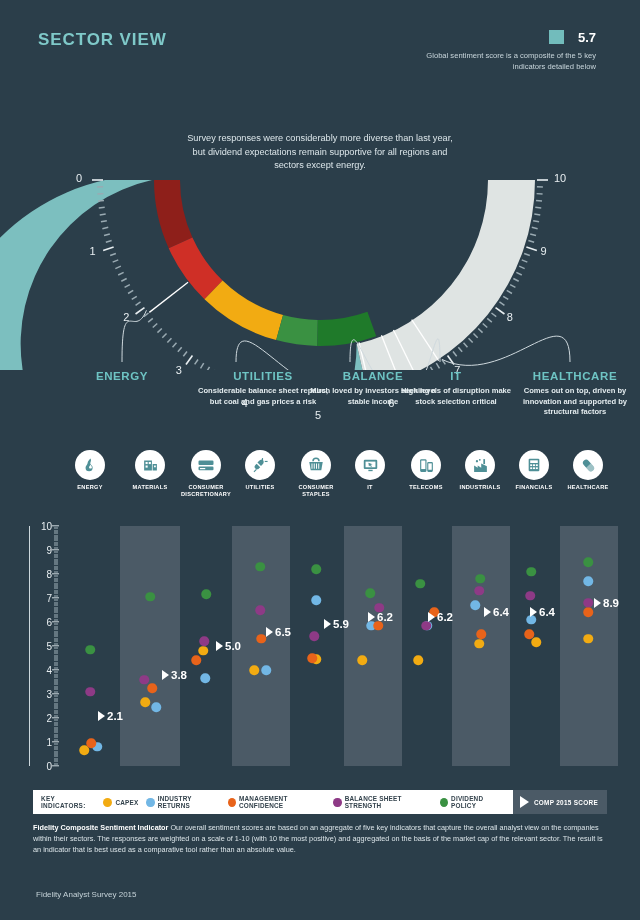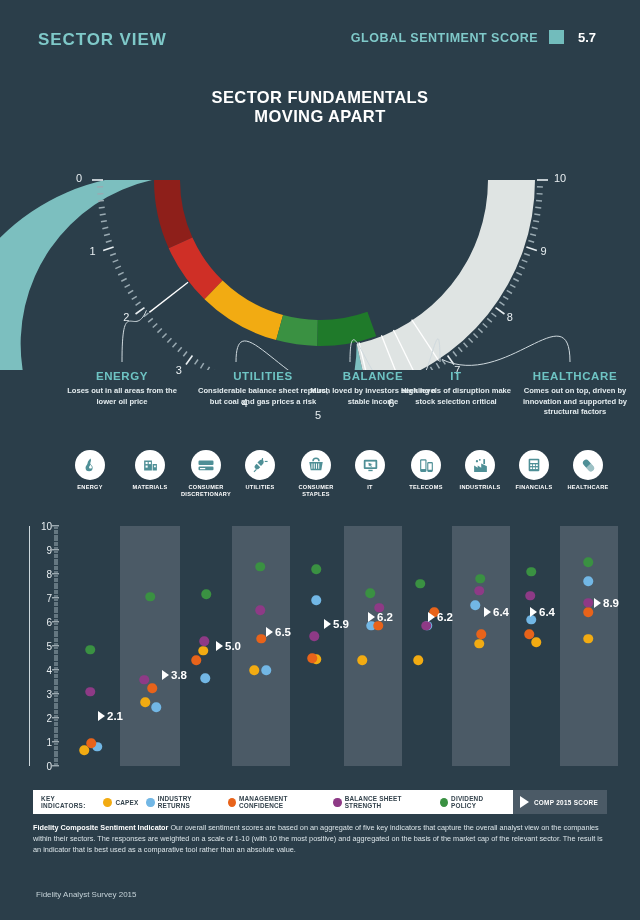--- a/index.html
+++ b/index.html
@@ -135,23 +135,23 @@
   #source {
     position: absolute; left: 36px; top: 890px;
     font-size: 8px; color: #c5d2d8;
   }
 </style>
 </head>
 <body>
 
 <div id="header">
   <div id="header-title">SECTOR VIEW</div>
-  <div id="gss-label">GLOBAL SENTIMENT SCORE</div>
   <div id="gss-swatch" style="background: rgb(114, 188, 188);"></div>
   <div id="gss-value">5.7</div>
+  <div id="gss-note">Global sentiment score is a composite of the 5 key indicators detailed below</div>
 </div>
 
 <div id="arc-wrap">
   <svg id="arc-svg" width="640" height="290" viewBox="0 0 640 290">
     <g id="arc-outer-g">
         <path d="M105 99.99999999999997 A215 215 0 1 0 366.90079690025675 309.8221038168307 L356.6480645546192 263.95401600570955 A168 168 0 1 1 152 99.99999999999999 Z" fill="#7cbfbf"></path>
         <path d="M366.90079690025675 309.8221038168307 A215 215 0 0 0 535 100.00000000000006 L488 100.00000000000004 A168 168 0 0 1 356.6480645546192 263.95401600570955 Z" fill="#dfe4e3"></path>
       </g>
     <g id="arc-inner-g">
         <path d="M154 99.99999999999999 A166 166 0 0 0 168.70705607851608 168.311383528448 L192.40354127103762 157.6120102047152 A140 140 0 0 1 180 99.99999999999999 Z" fill="#8e1f1a"></path>
@@ -271,43 +271,39 @@
         <line x1="411.68681060568804" y1="239.57982934850114" x2="438.5889286875965" y2="280.5343900555464" stroke="#ffffff" stroke-width="1.3"></line>
       </g>
     <g id="arc-leaders-g">
         <path d="M146.4684291083014 230.29118889571689 C 134.2342145541507 260.2911888957169, 122 212, 122 282" fill="none" stroke="#cfd9de" stroke-width="1"></path>
         <path d="M368.6667551260157 311.4723313946872 C 302.33337756300784 341.4723313946872, 236 212, 236 282" fill="none" stroke="#cfd9de" stroke-width="1"></path>
         <path d="M398.61375457488634 302.2594314034318 C 374.30687728744317 332.2594314034318, 350 212, 350 282" fill="none" stroke="#cfd9de" stroke-width="1"></path>
         <path d="M413.625961912768 295.76306918290004 C 426.81298095638397 325.76306918290004, 440 212, 440 282" fill="none" stroke="#cfd9de" stroke-width="1"></path>
         <path d="M441.9720929939123 279.4764846175799 C 505.9860464969562 309.4764846175799, 570 212, 570 282" fill="none" stroke="#cfd9de" stroke-width="1"></path>
       </g>
   </svg>
-  <div id="arc-heading">
-    <span>SECTOR FUNDAMENTALS</span><br>
-    <span>MOVING APART</span>
-  </div>
+  <div id="arc-sub">Survey responses were considerably more diverse than last year, but dividend expectations remain supportive for all regions and sectors except energy.</div>
   <div id="arc-nums">
       <div class="arc-tick-num" style="left: 76px; top: 92px;">0</div>
       <div class="arc-tick-num" style="left: 89.5996px; top: 165.237px;">1</div>
       <div class="arc-tick-num" style="left: 123.263px; top: 231.305px;">2</div>
       <div class="arc-tick-num" style="left: 175.695px; top: 283.737px;">3</div>
       <div class="arc-tick-num" style="left: 241.763px; top: 317.4px;">4</div>
       <div class="arc-tick-num" style="left: 315px; top: 329px;">5</div>
       <div class="arc-tick-num" style="left: 388.237px; top: 317.4px;">6</div>
       <div class="arc-tick-num" style="left: 454.305px; top: 283.737px;">7</div>
       <div class="arc-tick-num" style="left: 506.737px; top: 231.305px;">8</div>
       <div class="arc-tick-num" style="left: 540.4px; top: 165.237px;">9</div>
       <div class="arc-tick-num" style="left: 554px; top: 92px;">10</div>
     </div>
 </div>
 
 <div id="callouts">
     <div class="callout" style="left: 60px; width: 124px; top: 0px;">
       <div class="callout-title">ENERGY</div>
-      <div class="callout-desc">Loses out in all areas from the lower oil price</div>
     </div>
     <div class="callout" style="left: 196px; width: 134px; top: 0px;">
       <div class="callout-title">UTILITIES</div>
       <div class="callout-desc">Considerable balance sheet repairs, but coal and gas prices a risk</div>
     </div>
     <div class="callout" style="left: 307px; width: 132px; top: 0px;">
       <div class="callout-title">BALANCE</div>
       <div class="callout-desc">Much loved by investors seeking a stable income</div>
     </div>
     <div class="callout" style="left: 396px; width: 120px; top: 0px;">

